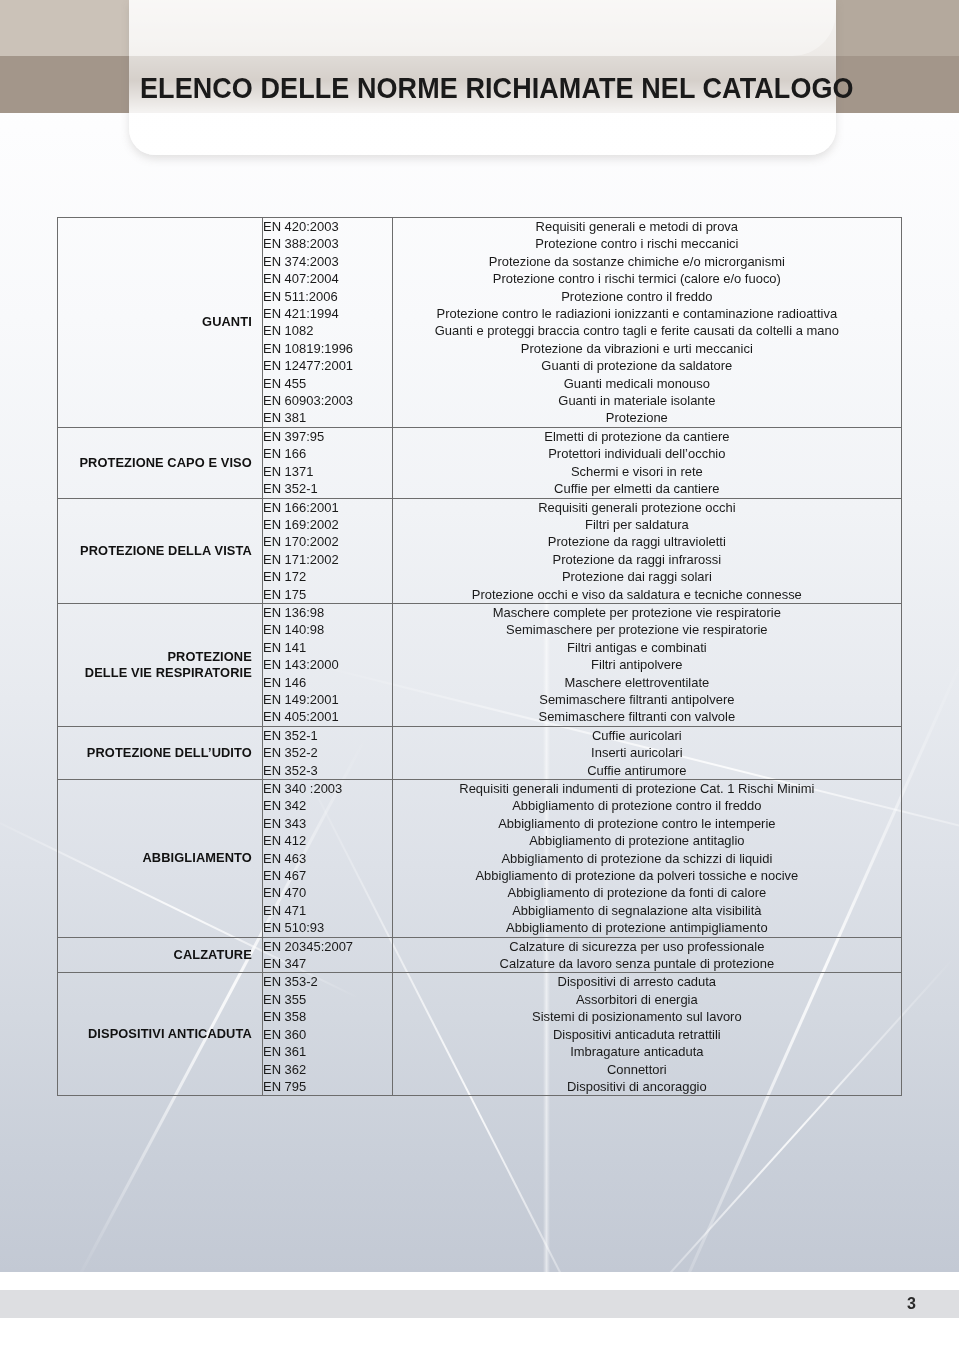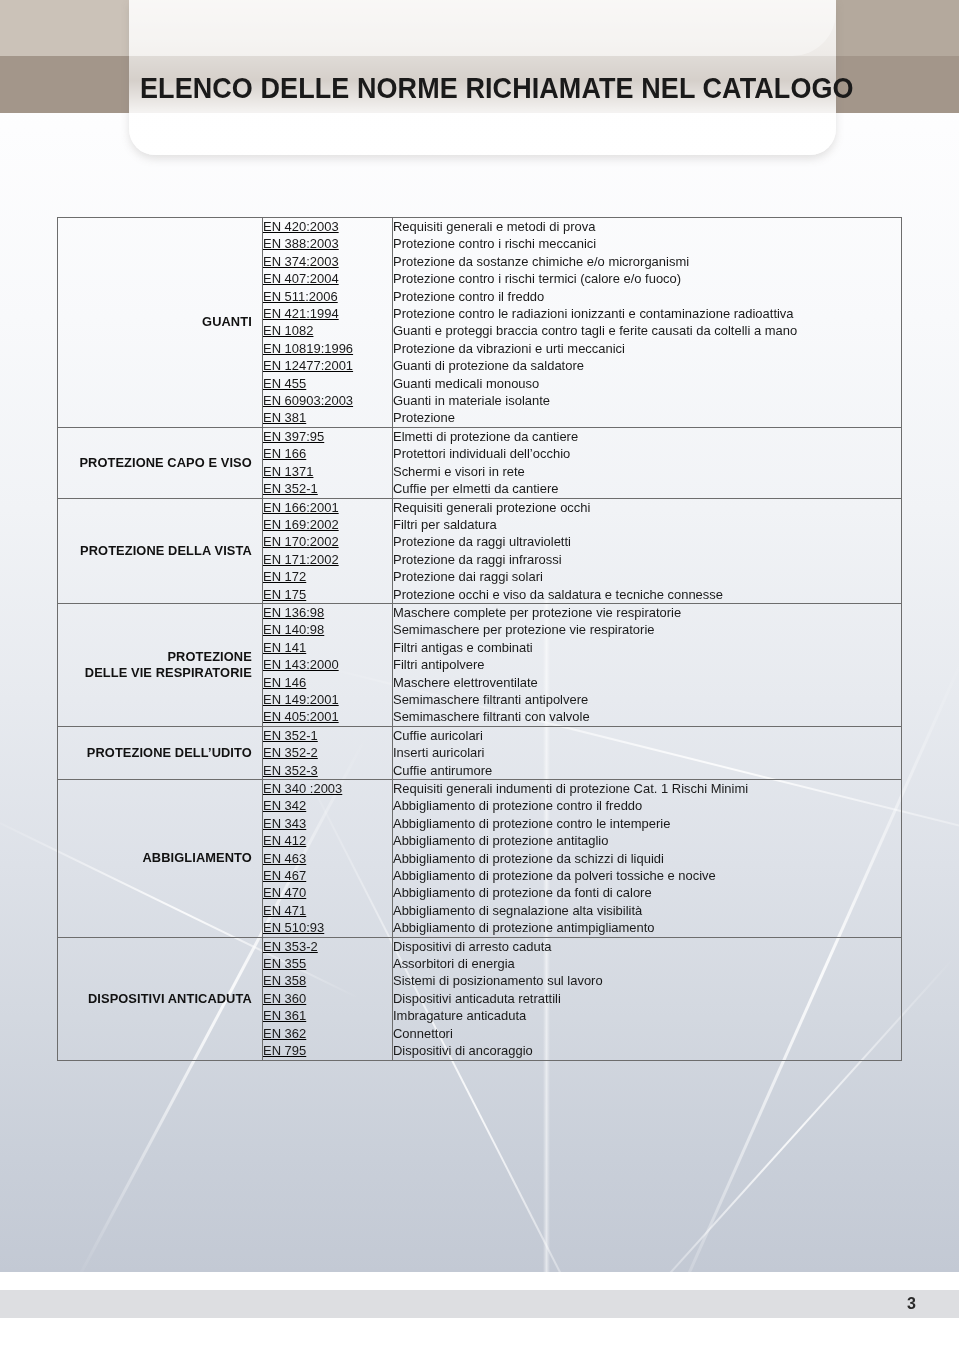--- a/index.html
+++ b/index.html
@@ -141,22 +141,22 @@
     line-height: 16px;
     letter-spacing: 0.1px;
     transform: scaleX(0.95);
     transform-origin: left center;
     white-space: nowrap;
   }
   .codes-cell, .descs-cell {
     padding: 11px 0 11px 0;
     vertical-align: top;
   }
-  .codes-cell { padding-left: 14px; text-decoration: underline; }
-  .descs-cell { padding-left: 12px; padding-right: 8px; }
+  .codes-cell { padding-left: 14px; }
+  .descs-cell { padding-left: 12px; padding-right: 8px; text-align: center; }
 
   .code-line, .desc-line {
     font-family: "Liberation Sans Narrow", "Liberation Sans", sans-serif;
     font-size: 13.5px;
     color: #1a1a1a;
     line-height: 17.4px;
     white-space: nowrap;
     transform: scaleX(0.96);
     transform-origin: left center;
   }
@@ -342,20 +342,33 @@
             <div class="desc-line">Abbigliamento di protezione antitaglio</div>
             <div class="desc-line">Abbigliamento di protezione da schizzi di liquidi</div>
             <div class="desc-line">Abbigliamento di protezione da polveri tossiche e nocive</div>
             <div class="desc-line">Abbigliamento di protezione da fonti di calore</div>
             <div class="desc-line">Abbigliamento di segnalazione alta visibilità</div>
             <div class="desc-line">Abbigliamento di protezione antimpigliamento</div>
           </td>
         </tr>
         <tr>
           <td class="cat-cell">
+            <div class="cat-label">CALZATURE</div>
+          </td>
+          <td class="codes-cell">
+            <div class="code-line">EN 20345:2007</div>
+            <div class="code-line">EN 347</div>
+          </td>
+          <td class="descs-cell">
+            <div class="desc-line">Calzature di sicurezza per uso professionale</div>
+            <div class="desc-line">Calzature da lavoro senza puntale di protezione</div>
+          </td>
+        </tr>
+        <tr>
+          <td class="cat-cell">
             <div class="cat-label">DISPOSITIVI ANTICADUTA</div>
           </td>
           <td class="codes-cell">
             <div class="code-line">EN 353-2</div>
             <div class="code-line">EN 355</div>
             <div class="code-line">EN 358</div>
             <div class="code-line">EN 360</div>
             <div class="code-line">EN 361</div>
             <div class="code-line">EN 362</div>
             <div class="code-line">EN 795</div>

